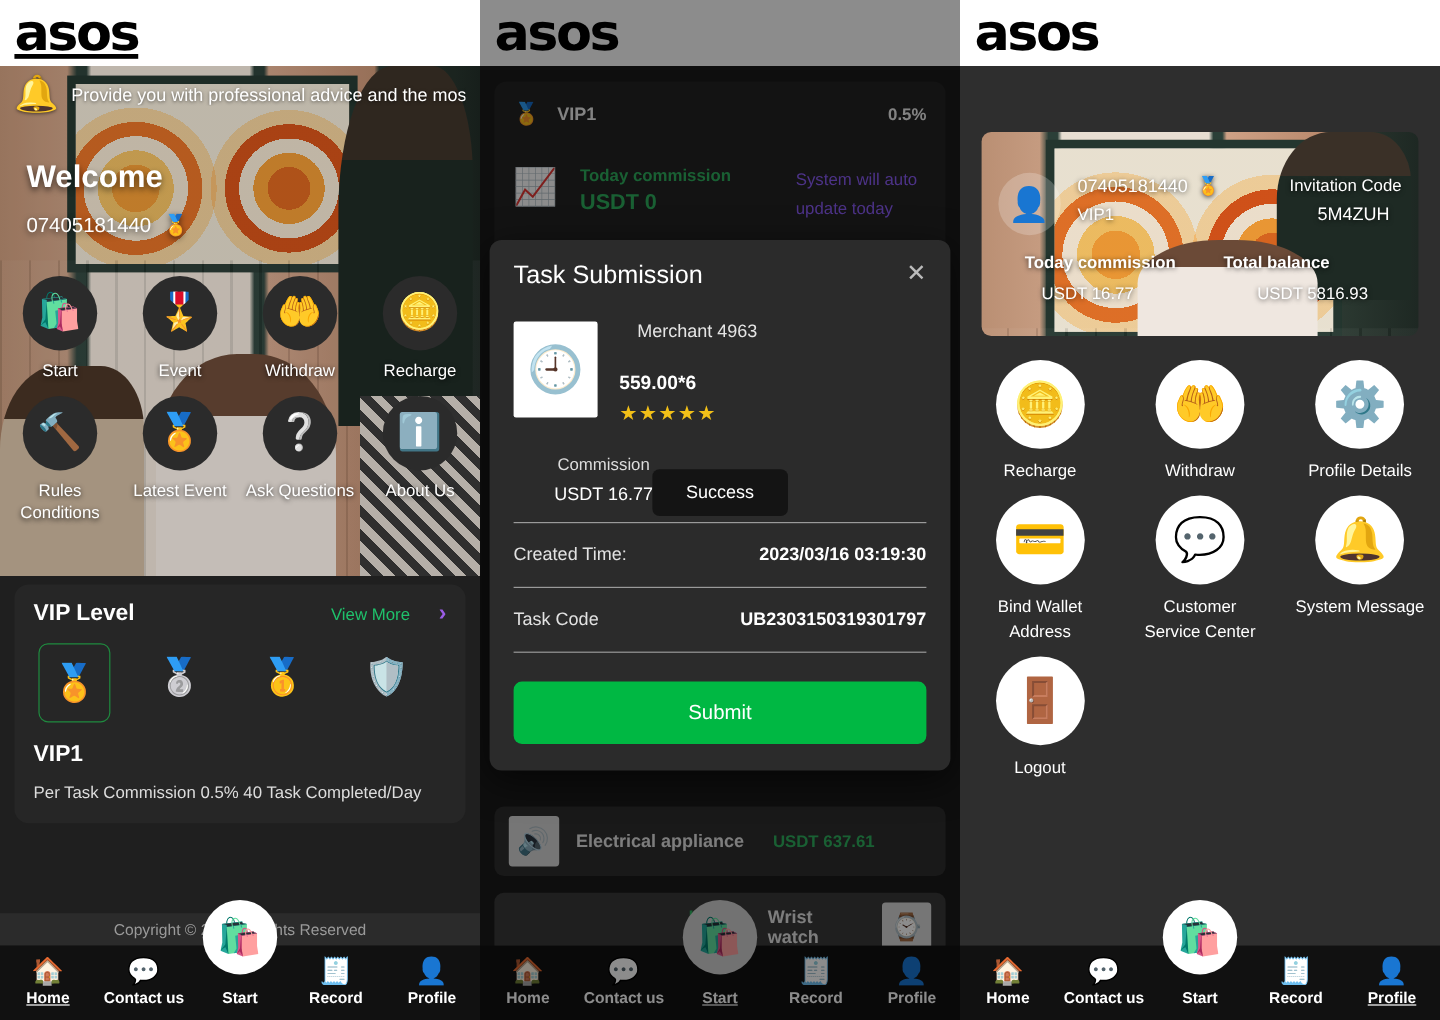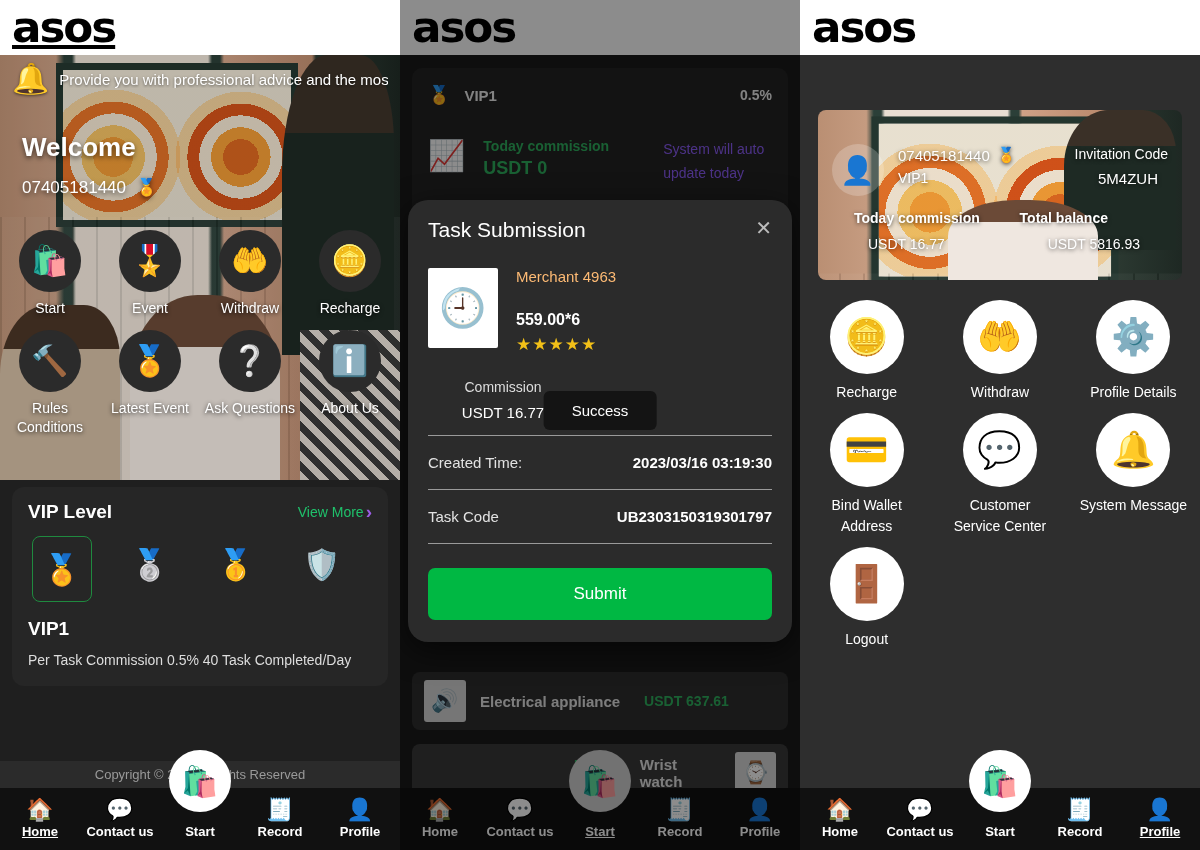--- a/index.html
+++ b/index.html
@@ -96,21 +96,21 @@
     color:#fff; font-size:14px; text-align:center; line-height:1.35;
     text-shadow: 0 1px 4px rgba(0,0,0,.8); max-width:94px;
   }
 
   .vip-card {
     position:absolute; top:487px; left:12px; width:376px;
     background:#262626; border-radius:12px; padding:14px 16px 18px 16px;
   }
   .vip-head { display:flex; justify-content:space-between; align-items:center; }
   .vip-title { color:#fff; font-size:19px; font-weight:700; }
-  .view-more { color:#1fc16b; font-size:14px; display:flex; align-items:center; gap:2px; }
+  .view-more { color:#1fc16b; font-size:14px; display:flex; align-items:center; gap:24px; }
   .view-more .chev { color:#9b5de5; font-size:19px; font-weight:700; }
   .vip-badges { display:flex; gap:30px; margin-top:13px; padding-left:4px; }
   .vip-badge { width:56px; height:56px; display:flex; align-items:center; justify-content:center;
     border-radius:8px; font-size:30px; }
   .vip-badge.sel { border:1px solid #1f8a3f; width:60px; height:66px; }
   .vip-name { color:#fff; font-size:19px; font-weight:700; margin-top:16px; }
   .vip-sub { color:#ddd; font-size:14px; margin-top:12px; }
 
   .copyright {
     position:absolute; bottom:62px; left:0; width:400px; text-align:center;
@@ -157,30 +157,30 @@
   }
   .task-thumb { width:42px; height:42px; background:#d8d8d8; border-radius:3px;
     display:flex; align-items:center; justify-content:center; font-size:22px; }
   .task-name { color:#e4e4e4; font-size:15px; font-weight:700; }
   .task-price { color:#2faf5e; font-size:14px; font-weight:700; margin-left:10px; }
 
   .dimmer { position:absolute; inset:0; background:rgba(0,0,0,.45); z-index:40; }
 
   .modal {
     position:absolute; top:200px; left:8px; width:384px;
-    background:#2b2b2b; border-radius:20px; padding:18px 20px 22px 20px;
+    background:#2b2b2b; border-radius:10px; padding:18px 20px 22px 20px;
     z-index:50; box-shadow:0 8px 30px rgba(0,0,0,.6);
   }
   .modal-head { display:flex; justify-content:space-between; align-items:flex-start; }
   .modal-title { color:#fff; font-size:21px; }
   .modal-close { color:#bbb; font-size:20px; line-height:1; }
   .modal-prod { display:flex; gap:18px; margin-top:26px; }
   .prod-img { width:70px; height:80px; background:#fff; border-radius:2px;
     display:flex; align-items:center; justify-content:center; font-size:38px; }
-  .prod-merchant { color:#fdba74; font-size:15px; }
+  .prod-merchant { color:#e5e5e5; font-size:15px;margin-left:15px; }
   .prod-price { color:#fff; font-size:16px; font-weight:700; margin-top:26px; }
   .prod-stars { color:#f2c018; font-size:17px; letter-spacing:1px; margin-top:5px; }
   .amt-row { display:flex; justify-content:space-between; margin-top:24px; padding-bottom:14px;
     border-bottom:1px solid #9a9a9a; position:relative; }
   .amt-col { display:flex; flex-direction:column; align-items:center; gap:9px; width:150px; }
   .amt-label { color:#ddd; font-size:14px; }
   .amt-val { color:#fff; font-size:15px; }
   .toast {
     position:absolute; left:50%; transform:translateX(-50%); top:12px;
     background:#141414; color:#fff; font-size:15px;

